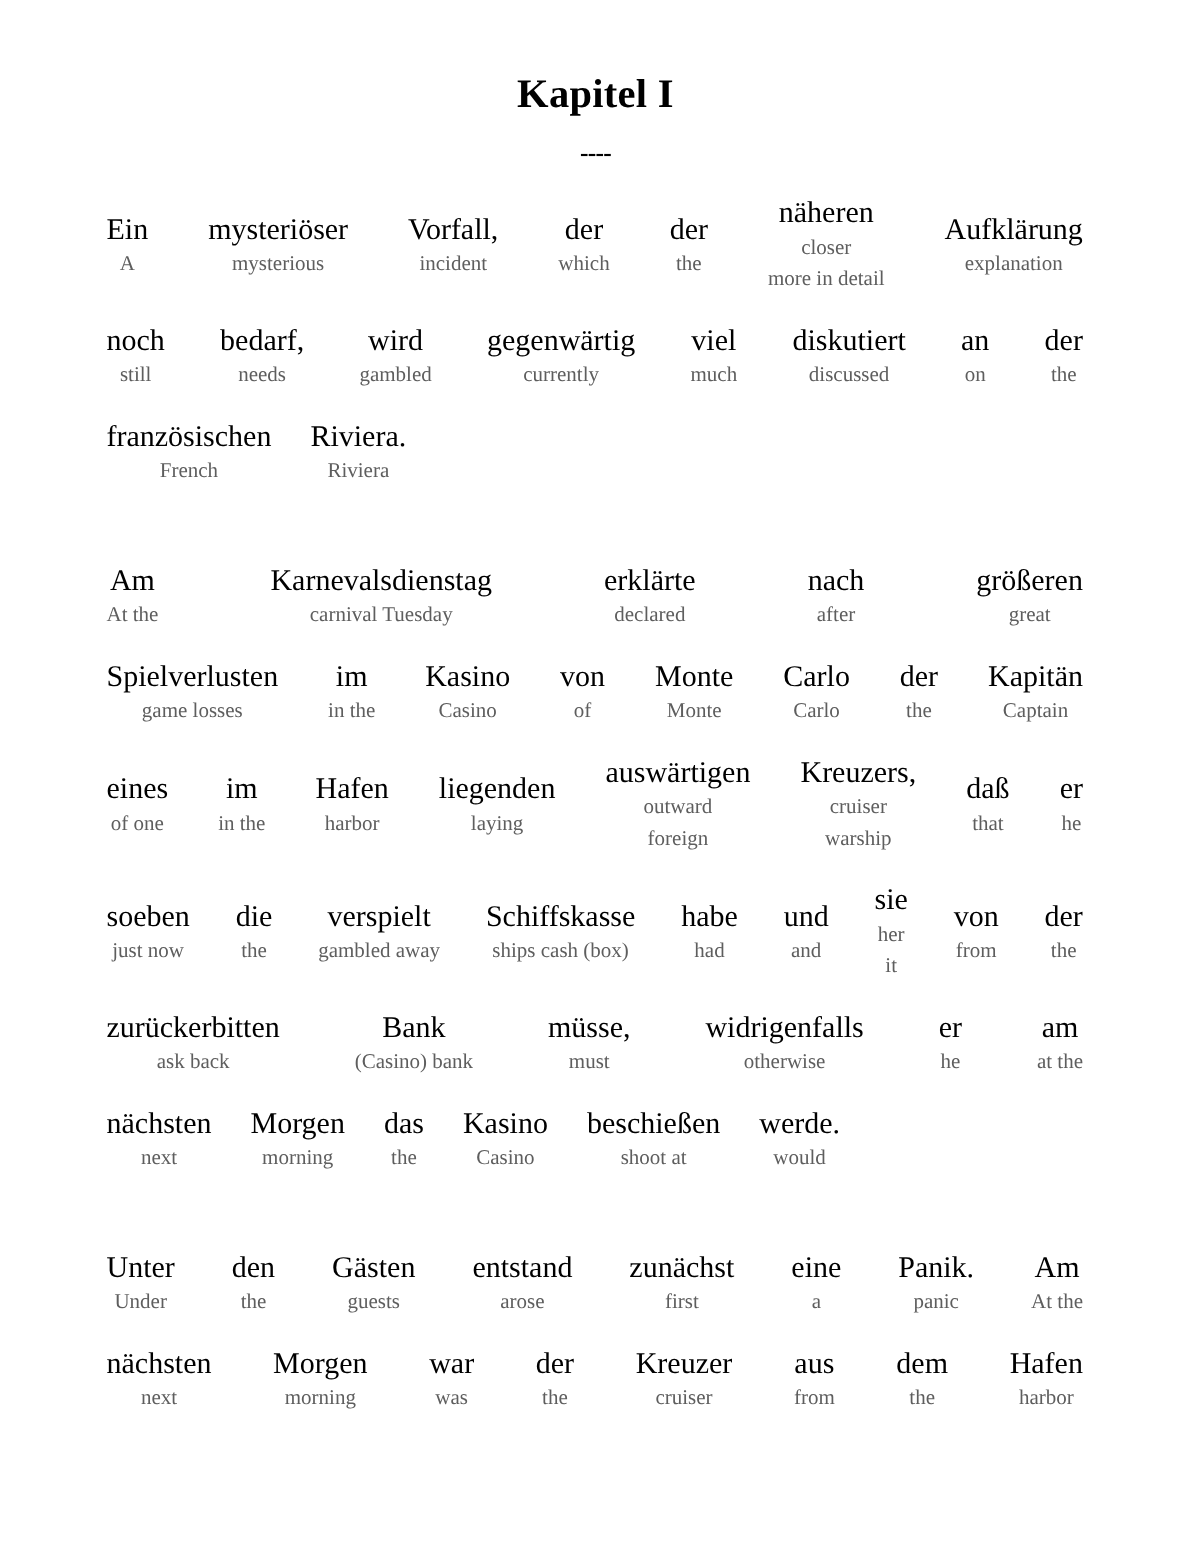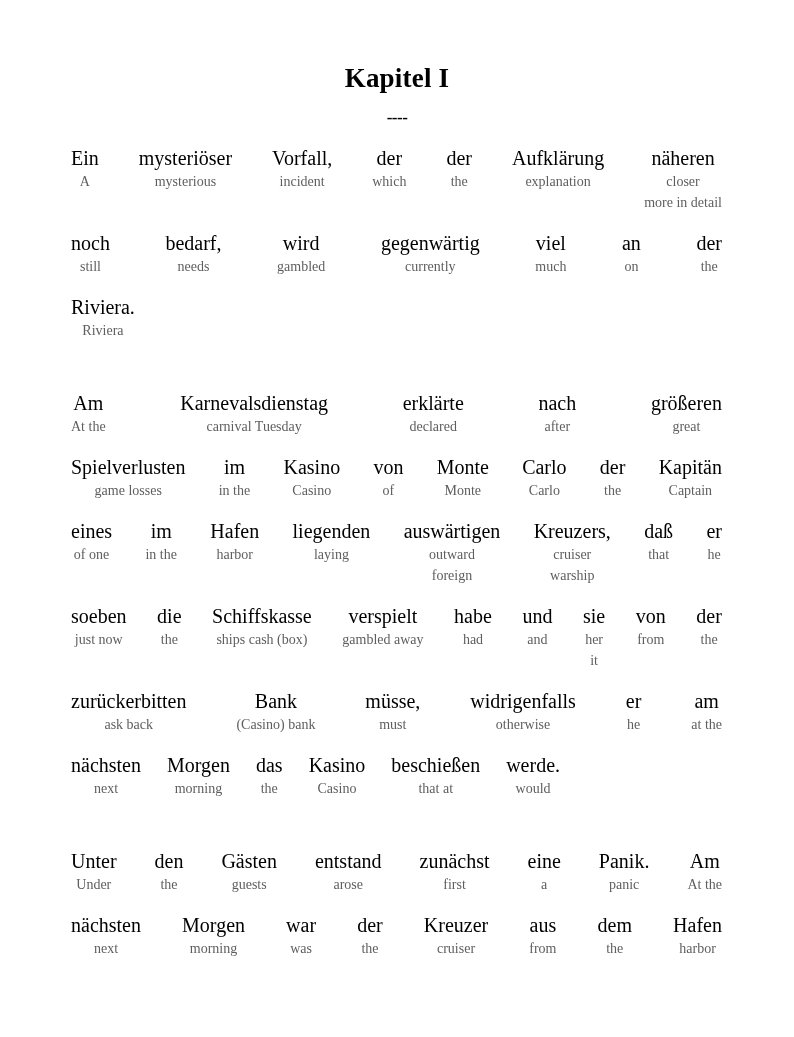--- a/index.html
+++ b/index.html
@@ -13,21 +13,21 @@
     height: 1037px;
     font-family: "Liberation Serif", "DejaVu Serif", serif;
     color: #000000;
     overflow: hidden;
   }
 
   .page {
     width: 794px;
     height: 1037px;
     box-sizing: border-box;
-    padding: 56px 71px 0 71px;
+    padding: 40px 71px 0 71px;
     position: relative;
   }
 
   .doc-title {
     text-align: center;
     font-size: 27px;
     font-weight: bold;
     line-height: 34px;
     margin: 5px 0 0 0;
     letter-spacing: 0.2px;
@@ -49,21 +49,21 @@
   .paragraph {
     margin: 0;
   }
   .paragraph + .paragraph {
     margin-top: 50px;
   }
 
   
   .iline {
     display: flex;
-    align-items: flex-start;
+    align-items: center;
     width: 651px;
     margin: 0 0 18px 0;
     min-height: 42px;
   }
   .iline.justify {
     justify-content: space-between;
   }
   .iline.flush-left {
     justify-content: flex-start;
   }
@@ -122,28 +122,28 @@
           </div>
           <div class="wordcol">
             <div class="src">der</div>
             <div class="gloss">which</div>
           </div>
           <div class="wordcol">
             <div class="src">der</div>
             <div class="gloss">the</div>
           </div>
           <div class="wordcol">
-            <div class="src">Aufklärung</div>
-            <div class="gloss">explanation</div>
-          </div>
-          <div class="wordcol">
             <div class="src">näheren</div>
             <div class="gloss">closer</div>
             <div class="gloss">more in detail</div>
           </div>
+          <div class="wordcol">
+            <div class="src">Aufklärung</div>
+            <div class="gloss">explanation</div>
+          </div>
         </div>
         <div class="iline justify">
           <div class="wordcol">
             <div class="src">noch</div>
             <div class="gloss">still</div>
           </div>
           <div class="wordcol">
             <div class="src">bedarf,</div>
             <div class="gloss">needs</div>
           </div>
@@ -153,29 +153,37 @@
           </div>
           <div class="wordcol">
             <div class="src">gegenwärtig</div>
             <div class="gloss">currently</div>
           </div>
           <div class="wordcol">
             <div class="src">viel</div>
             <div class="gloss">much</div>
           </div>
           <div class="wordcol">
+            <div class="src">diskutiert</div>
+            <div class="gloss">discussed</div>
+          </div>
+          <div class="wordcol">
             <div class="src">an</div>
             <div class="gloss">on</div>
           </div>
           <div class="wordcol">
             <div class="src">der</div>
             <div class="gloss">the</div>
           </div>
         </div>
         <div class="iline flush-left">
+          <div class="wordcol">
+            <div class="src">französischen</div>
+            <div class="gloss">French</div>
+          </div>
           <div class="wordcol">
             <div class="src">Riviera.</div>
             <div class="gloss">Riviera</div>
           </div>
         </div>
       </div>
       <div class="paragraph">
         <div class="iline justify">
           <div class="wordcol">
             <div class="src">Am</div>
@@ -271,26 +279,26 @@
         <div class="iline justify">
           <div class="wordcol">
             <div class="src">soeben</div>
             <div class="gloss">just now</div>
           </div>
           <div class="wordcol">
             <div class="src">die</div>
             <div class="gloss">the</div>
           </div>
           <div class="wordcol">
+            <div class="src">verspielt</div>
+            <div class="gloss">gambled away</div>
+          </div>
+          <div class="wordcol">
             <div class="src">Schiffskasse</div>
             <div class="gloss">ships cash (box)</div>
-          </div>
-          <div class="wordcol">
-            <div class="src">verspielt</div>
-            <div class="gloss">gambled away</div>
           </div>
           <div class="wordcol">
             <div class="src">habe</div>
             <div class="gloss">had</div>
           </div>
           <div class="wordcol">
             <div class="src">und</div>
             <div class="gloss">and</div>
           </div>
           <div class="wordcol">
@@ -345,21 +353,21 @@
           <div class="wordcol">
             <div class="src">das</div>
             <div class="gloss">the</div>
           </div>
           <div class="wordcol">
             <div class="src">Kasino</div>
             <div class="gloss">Casino</div>
           </div>
           <div class="wordcol">
             <div class="src">beschießen</div>
-            <div class="gloss">that at</div>
+            <div class="gloss">shoot at</div>
           </div>
           <div class="wordcol">
             <div class="src">werde.</div>
             <div class="gloss">would</div>
           </div>
         </div>
       </div>
       <div class="paragraph">
         <div class="iline justify">
           <div class="wordcol">

